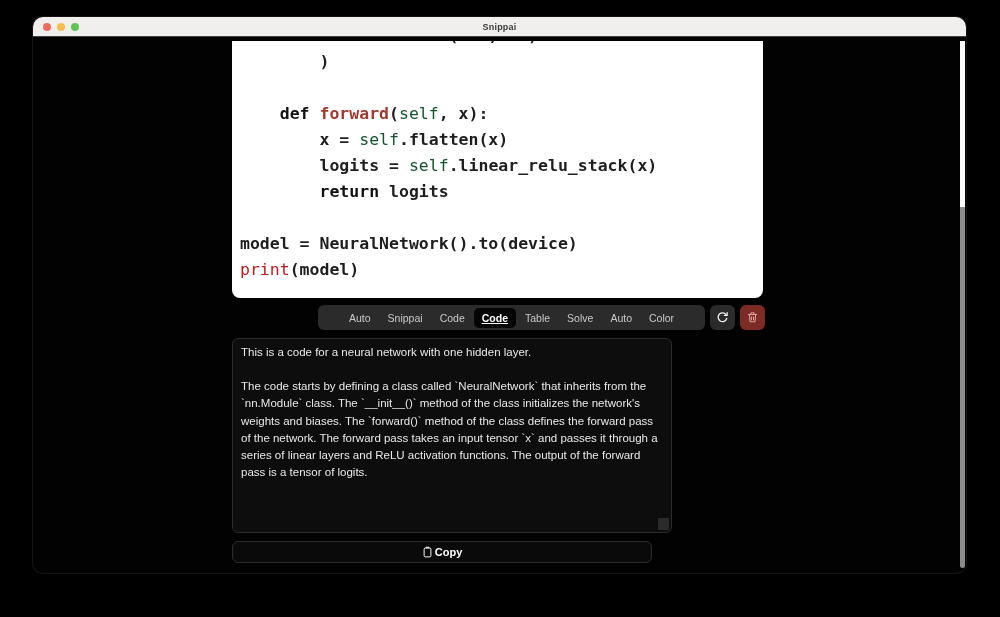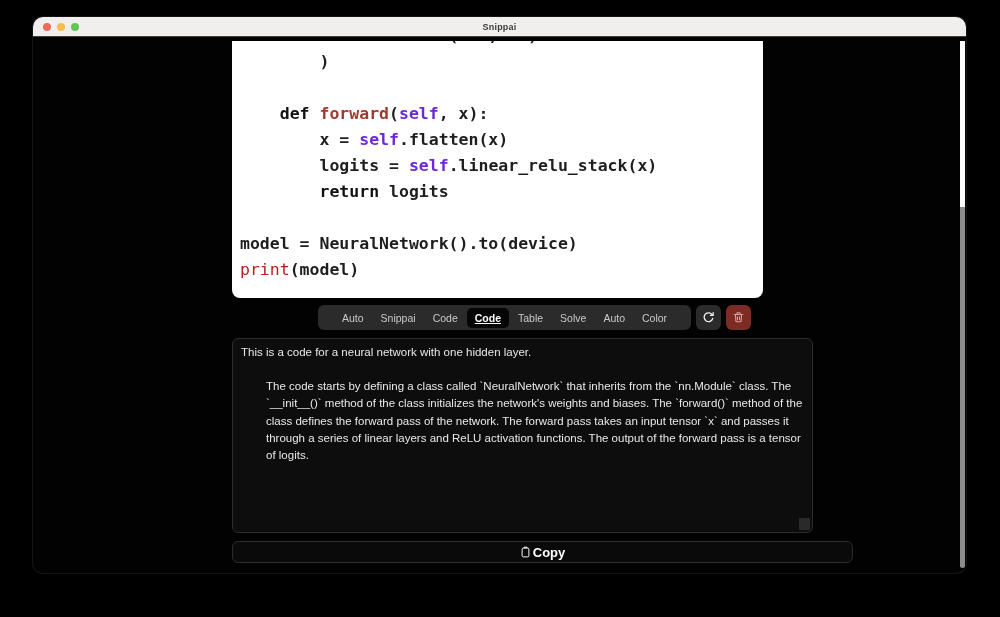--- a/index.html
+++ b/index.html
@@ -19,47 +19,47 @@
   
   .code-panel { position:absolute; left:199px; top:24px; width:531px; height:257px;
                 background:#ffffff; border-radius:0 0 8px 8px; overflow:hidden; }
   .code { margin:-18px 0 0 8px;
           font-family:"DejaVu Sans Mono","Liberation Mono",monospace;
           font-size:16.5px; line-height:26px; font-weight:bold; color:#1e1e1e; white-space:pre; }
   .code-line { height:26px; }
   .tok-d    { color:#1e1e1e; }
   .tok-kw   { color:#111111; }
   .tok-fn   { color:#a03a30;margin-top:32px; }
-  .tok-self { color:#6d28d9; font-weight:bold; }
+  .tok-self { color:#14532d; font-weight:normal; }
   .tok-num  { color:#4d9fa5; }
   .tok-builtin { color:#b91c1c; font-weight:normal; }
   
   .toolbar-row { position:absolute; left:285px; top:288px; height:25px; display:flex; gap:5px; }
   .tabbar { background:#2b2b2b; border-radius:6px; display:flex; align-items:center;
-            padding:0 16px; gap:1px; height:25px;justify-content:space-between; }
+            padding:0 23px; gap:1px; height:25px;justify-content:space-between; }
   .tab { background:transparent; border:none; color:#c9c9c9; font-size:10.5px;
          font-family:inherit; padding:4px 8px; border-radius:5px; cursor:pointer; white-space:nowrap; }
   .tab.active { background:#050505; color:#ffffff; font-weight:bold;text-decoration:underline; }
   .icon-btn { width:25px; height:25px; border:none; border-radius:6px; flex:0 0 25px;
               display:flex; align-items:center; justify-content:center; cursor:pointer; padding:0; }
   .icon-btn.refresh { background:#2b2b2b; }
   .icon-btn.trash { background:#7d2b25; }
   
-  .explanation { position:absolute; left:199px; top:321px; width:581px; height:195px;
+  .explanation { position:absolute; left:199px; top:321px; width:440px; height:195px;
                  background:#0d0d0d; border:1px solid #2c2c2c; border-radius:6px;
                  padding:5px 8px; color:#e8e8e8; font-size:11.5px; line-height:17.2px;
                  overflow:hidden; }
   .explanation p { margin:0; }
-  .explanation p + p { margin-top:17px;margin-left:25px; }
+  .explanation p + p { margin-top:17px; }
   .resize-handle { position:absolute; right:2px; bottom:2px; width:11px; height:12px;
                    background:#2a2a2a; }
   
-  .copy-btn { position:absolute; left:199px; top:524px; width:621px; height:22px;
+  .copy-btn { position:absolute; left:199px; top:524px; width:420px; height:22px;
               background:#0a0a0a; border:1px solid #2c2c2c; border-radius:6px;
-              color:#fff; font-size:13px; font-weight:700; font-family:inherit;
+              color:#fff; font-size:11px; font-weight:700; font-family:inherit;
               display:flex; align-items:center; justify-content:center; gap:2px; cursor:pointer; }
   
   .scrollbar { position:absolute; right:1px; top:24px; bottom:5px; width:5px; }
   .sb-thumb { position:absolute; top:0; width:100%; height:166px; background:#fdfdfd; }
   .sb-track { position:absolute; top:166px; bottom:0; width:100%; background:#8b8b8b;
               border-radius:0 0 3px 3px; }
 </style>
 </head>
 <body>
 

